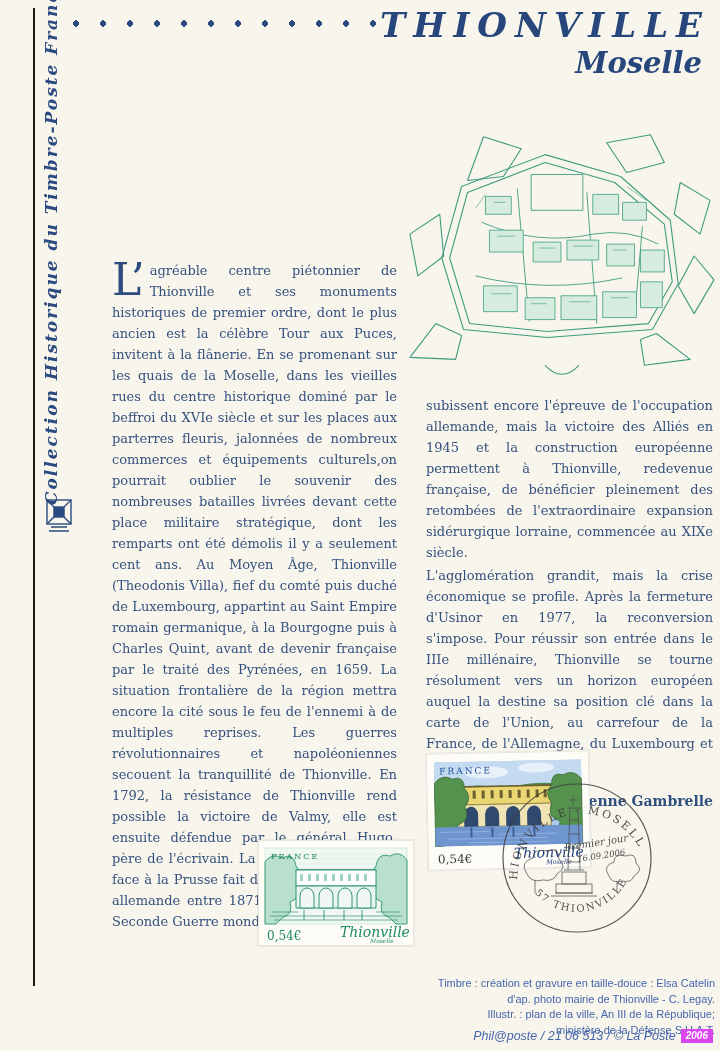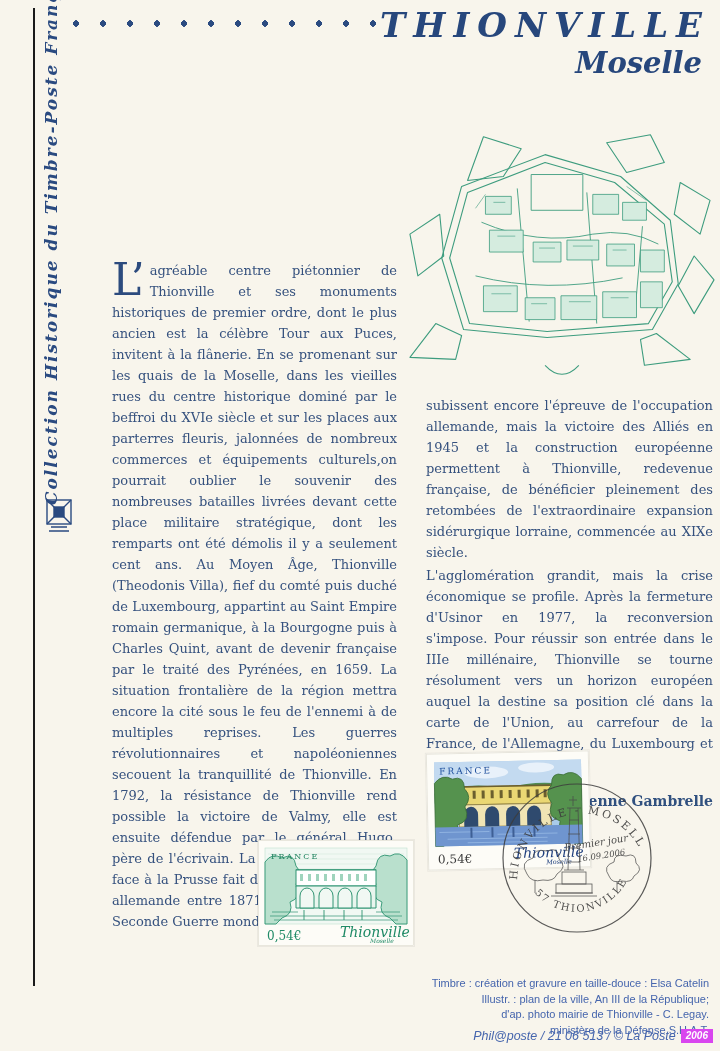--- a/index.html
+++ b/index.html
@@ -47,21 +47,21 @@
   }
   .col-right p{margin:0 0 2px 10px;}
   .byline{margin-top:16px;text-align:right;font-weight:bold;font-size:14px;color:#30507f;}
   
   .stamp{position:absolute;box-shadow:0 0 0 1px rgba(0,0,0,0.05);background:#fdfcf7;}
   .stamp-green{left:258px;top:840px;width:156px;height:106px;}
   .stamp-blue{left:427px;top:752px;width:163px;height:117px;transform:rotate(-1.2deg);}
   .postmark{position:absolute;left:497px;top:778px;width:160px;height:160px;}
   
   .credits{
-    position:absolute;right:11px;top:976px;text-align:right;
+    position:absolute;right:5px;top:976px;text-align:right;
     font-family:"Liberation Sans","DejaVu Sans",sans-serif;
     font-size:11px;line-height:15.5px;color:#4565ad;
   }
   .imprint-row{
     position:absolute;right:7px;top:1029px;display:flex;align-items:center;gap:5px;
     font-family:"Liberation Sans","DejaVu Sans",sans-serif;
     text-align:center;
   }
   .imprint{font-style:italic;font-size:12.5px;color:#4565ad;}
   .year-badge{
@@ -284,22 +284,22 @@
       <path d="M120,103 v11"></path>
     </g>
     <g transform="rotate(-9 100 70)" opacity="0.9">
       <text x="100" y="68" text-anchor="middle" font-size="10" font-style="italic" fill="#3c3c3c">Premier jour</text>
       <text x="103" y="81" text-anchor="middle" font-size="8.5" font-style="italic" fill="#3c3c3c">16.09.2006</text>
     </g>
   </svg>
 
   <div class="credits">
     <div>Timbre : création et gravure en taille-douce : Elsa Catelin</div>
+    <div>d'ap. photo mairie de Thionville - C. Legay.</div>
     <div>Illustr. : plan de la ville, An III de la République;</div>
-    <div>d'ap. photo mairie de Thionville - C. Legay.</div>
     <div>ministère de la Défense S.H.A.T.</div>
   </div>
 
   <div class="imprint-row">
     <span class="imprint">Phil@poste / 21 06 513 / © La Poste</span>
     <span class="year-badge">2006</span>
   </div>
 
 </div>
 

